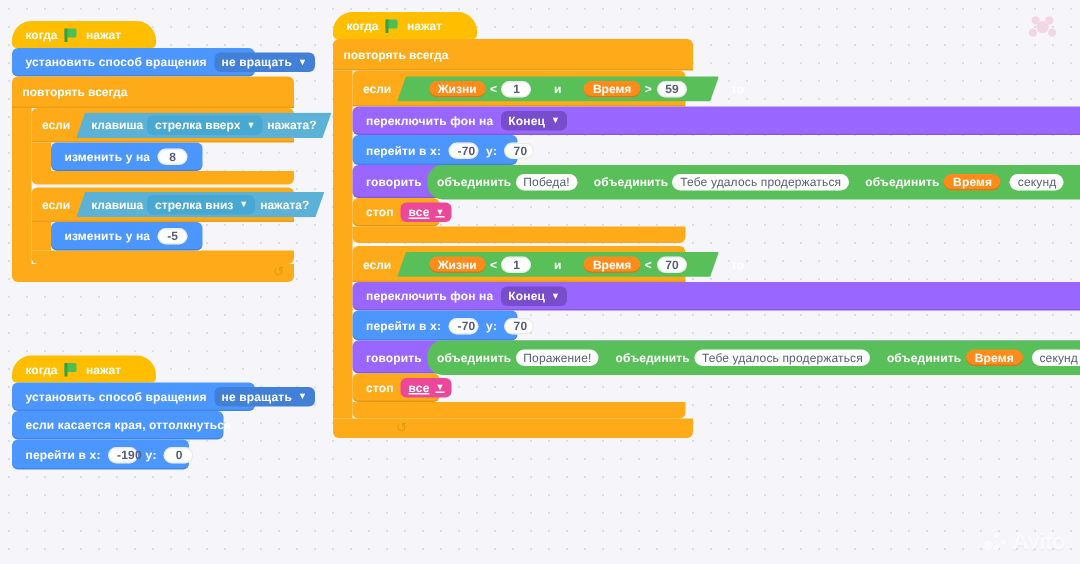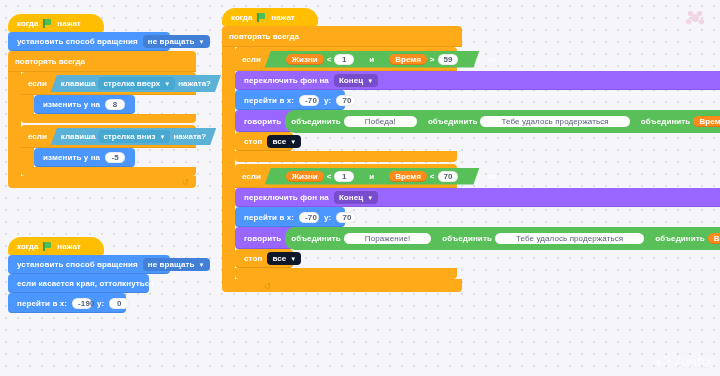--- a/index.html
+++ b/index.html
@@ -34,32 +34,32 @@
 
   
   .num{
     background:#fff;color:#575e75;border-radius:9px;
     font-size:8px;font-weight:bold;padding:1px 6px;margin:0 3px;
     min-width:8px;text-align:center;display:inline-block;
     box-shadow:inset 0 0 0 1px rgba(0,0,0,.08);
   }
   .txt{
     background:#fff;color:#575e75;border-radius:9px;
-    font-size:8px;font-weight:normal;padding:1px 21px;margin:0 3px;
+    font-size:8px;font-weight:normal;padding:1px 5px;margin:0 3px;
     display:inline-block;white-space:nowrap;
   }
   
   .drop{
     border-radius:4px;font-size:8px;font-weight:bold;color:#fff;
     padding:2px 5px;margin:0 3px;display:flex;align-items:center;gap:4px;
   }
   .drop.motion-d{background:#4280d7;}
   .drop.looks-d{background:#774dcb;}
   .drop.sensing-d{background:#47a8d1;}
-  .drop.control-d{background:#0f172a;}
+  .drop.control-d{background:#ec4899;text-decoration:underline;}
   .caret{font-size:6px;line-height:1;}
 
   
   .rep{
     background:#ff8c1a;color:#fff;border-radius:9px;font-size:8px;
     font-weight:bold;padding:1px 6px;margin:0 3px;display:inline-block;
     box-shadow:inset 0 -1px 0 rgba(0,0,0,.15);
   }
   .rep-op{
     background:#59c059;color:#fff;border-radius:10px;font-size:8px;

